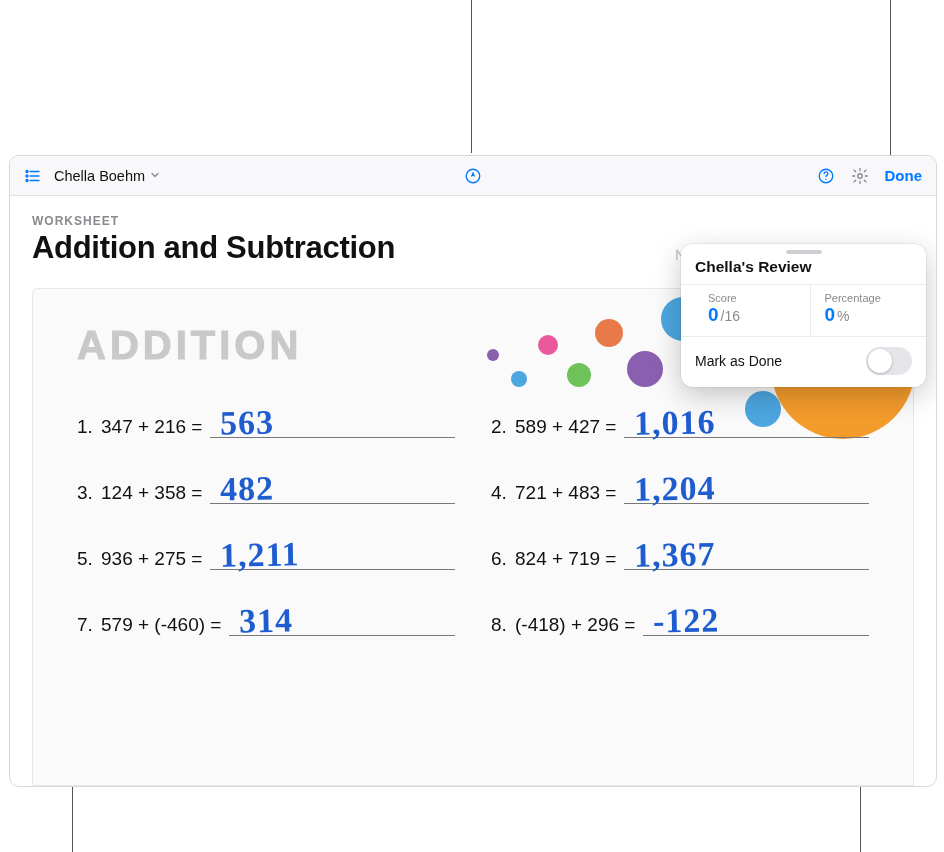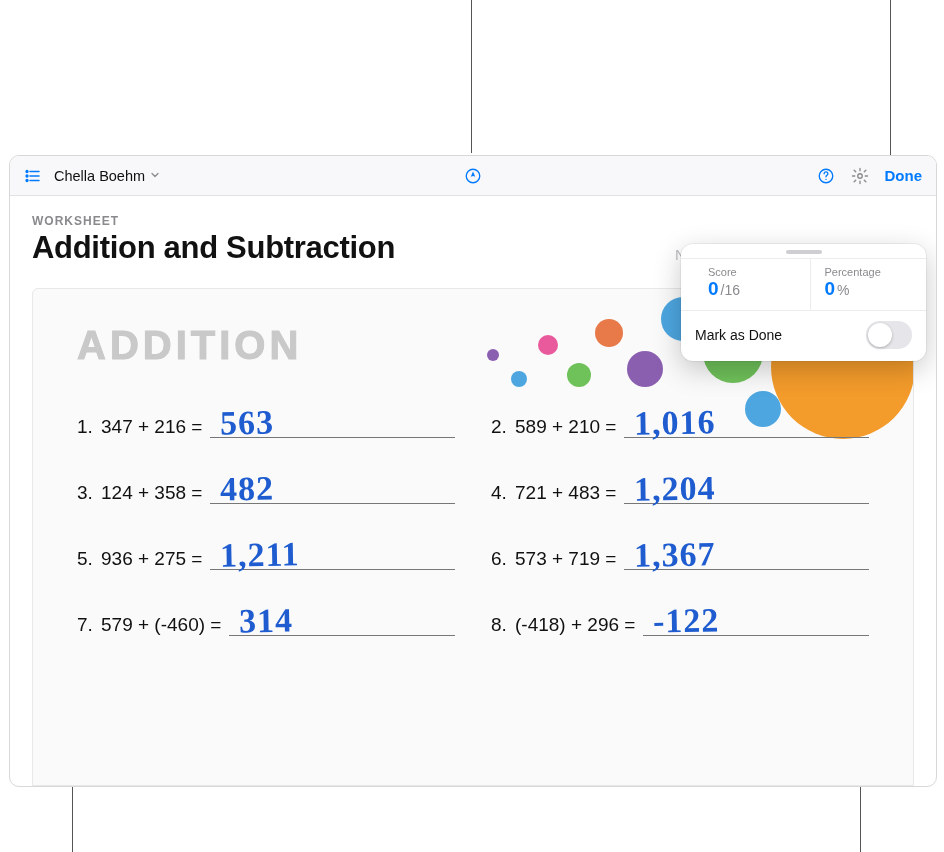--- a/index.html
+++ b/index.html
@@ -148,21 +148,21 @@
               <div class="prob">
                 <span class="num">1.</span>
                 <span class="expr">347 + 216 =</span>
                 <span class="ans-wrap">
                   <span class="ans">563</span>
                   <div class="ans-line"></div>
                 </span>
               </div>
               <div class="prob">
                 <span class="num">2.</span>
-                <span class="expr">589 + 210 =</span>
+                <span class="expr">589 + 427 =</span>
                 <span class="ans-wrap">
                   <span class="ans">1,016</span>
                   <div class="ans-line"></div>
                 </span>
               </div>
               <div class="prob">
                 <span class="num">3.</span>
                 <span class="expr">124 + 358 =</span>
                 <span class="ans-wrap">
                   <span class="ans">482</span>
@@ -180,21 +180,21 @@
               <div class="prob">
                 <span class="num">5.</span>
                 <span class="expr">936 + 275 =</span>
                 <span class="ans-wrap">
                   <span class="ans">1,211</span>
                   <div class="ans-line"></div>
                 </span>
               </div>
               <div class="prob">
                 <span class="num">6.</span>
-                <span class="expr">573 + 719 =</span>
+                <span class="expr">824 + 719 =</span>
                 <span class="ans-wrap">
                   <span class="ans">1,367</span>
                   <div class="ans-line"></div>
                 </span>
               </div>
               <div class="prob">
                 <span class="num">7.</span>
                 <span class="expr">579 + (-460) =</span>
                 <span class="ans-wrap">
                   <span class="ans">314</span>
@@ -208,20 +208,21 @@
                   <span class="ans">-122</span>
                   <div class="ans-line"></div>
                 </span>
               </div>
             </div>
         </div>
       </div>
 
       <div class="review">
         <div class="grab"></div>
+        <div class="review-title">Chella's Review</div>
         <div class="review-row">
           <div class="review-cell">
             <div class="lbl">Score</div>
             <div class="val">
               <span>0</span>
               <span class="sub">/16</span>
             </div>
           </div>
           <div class="review-cell">
             <div class="lbl">Percentage</div>

